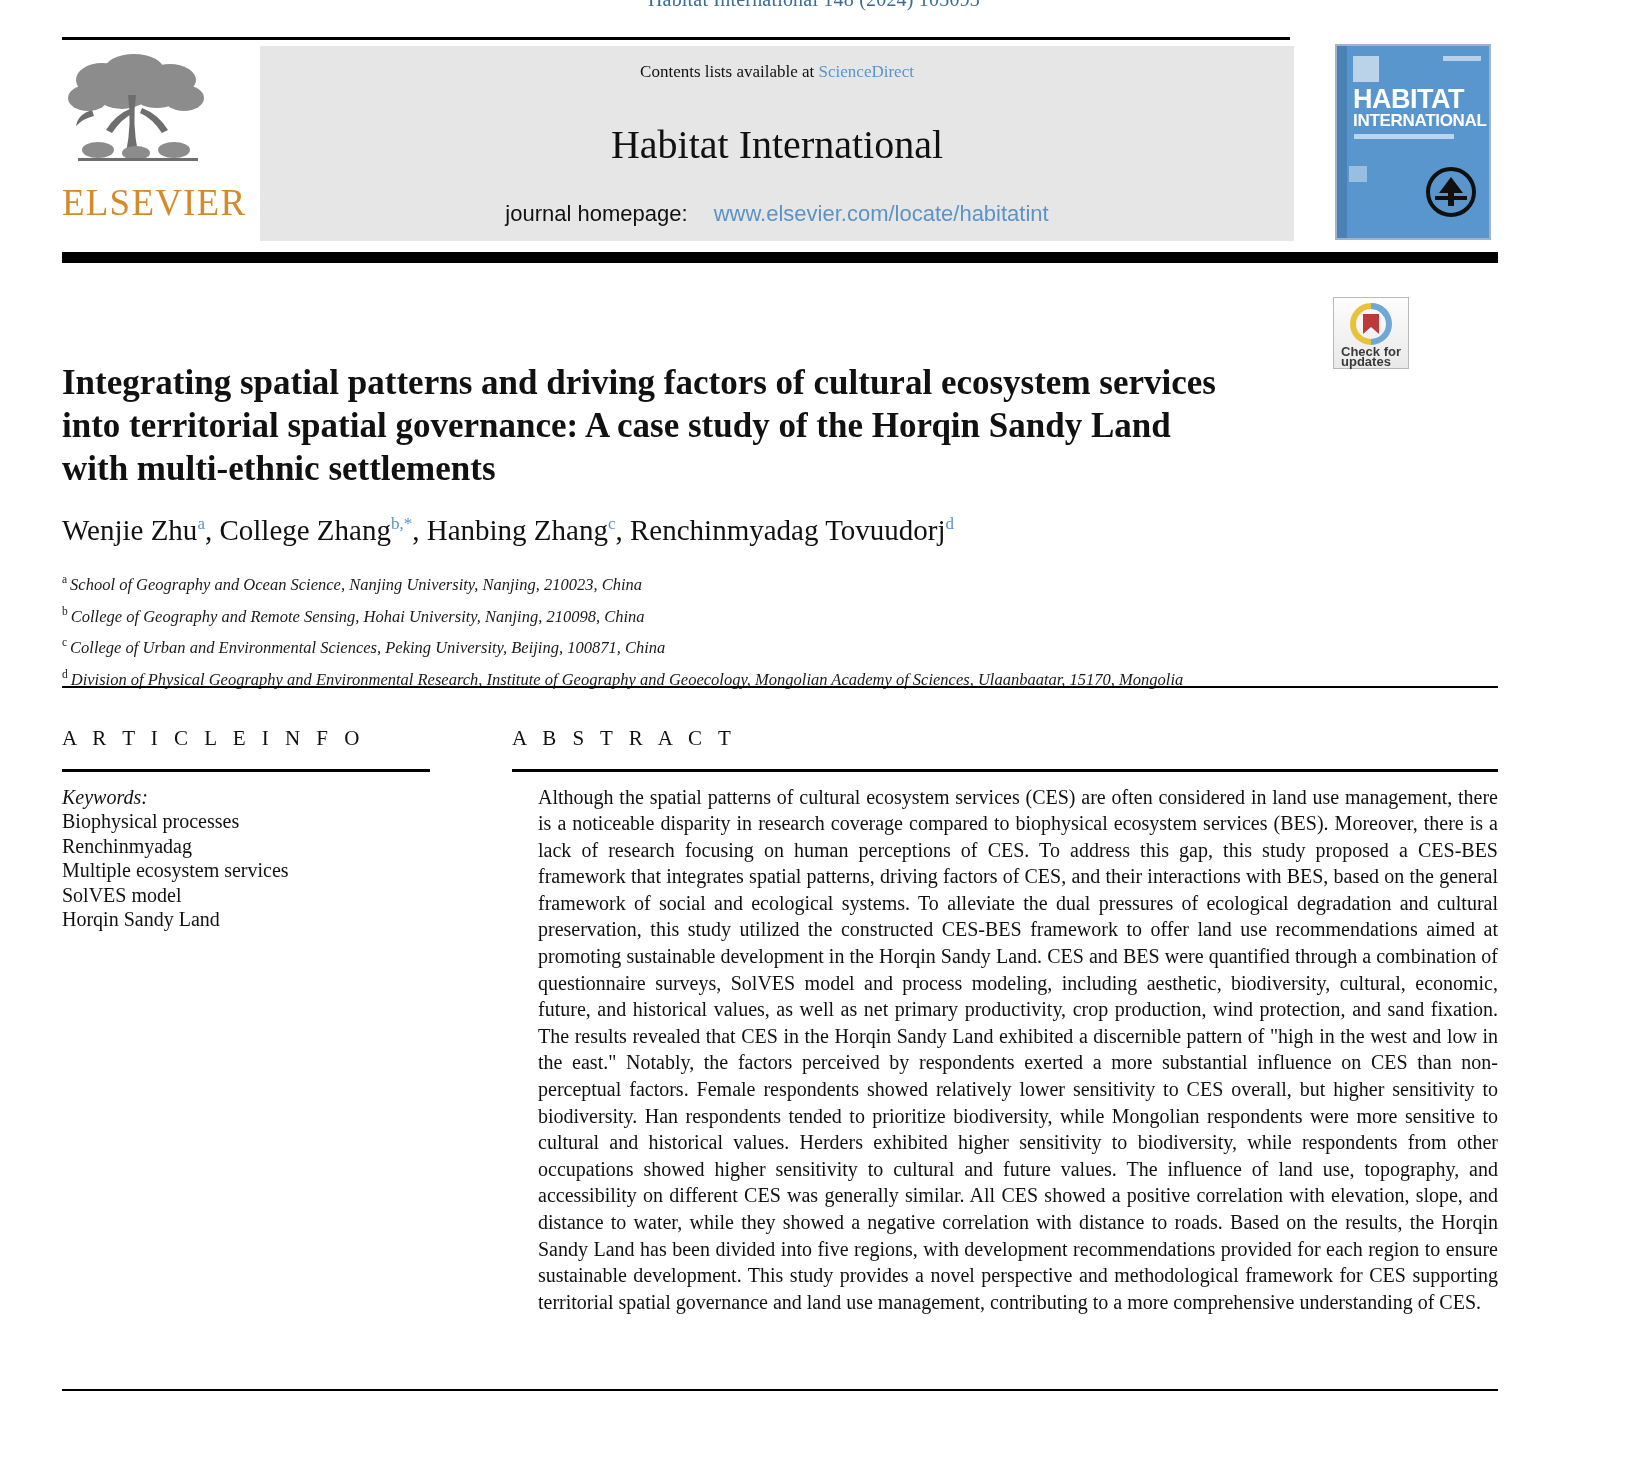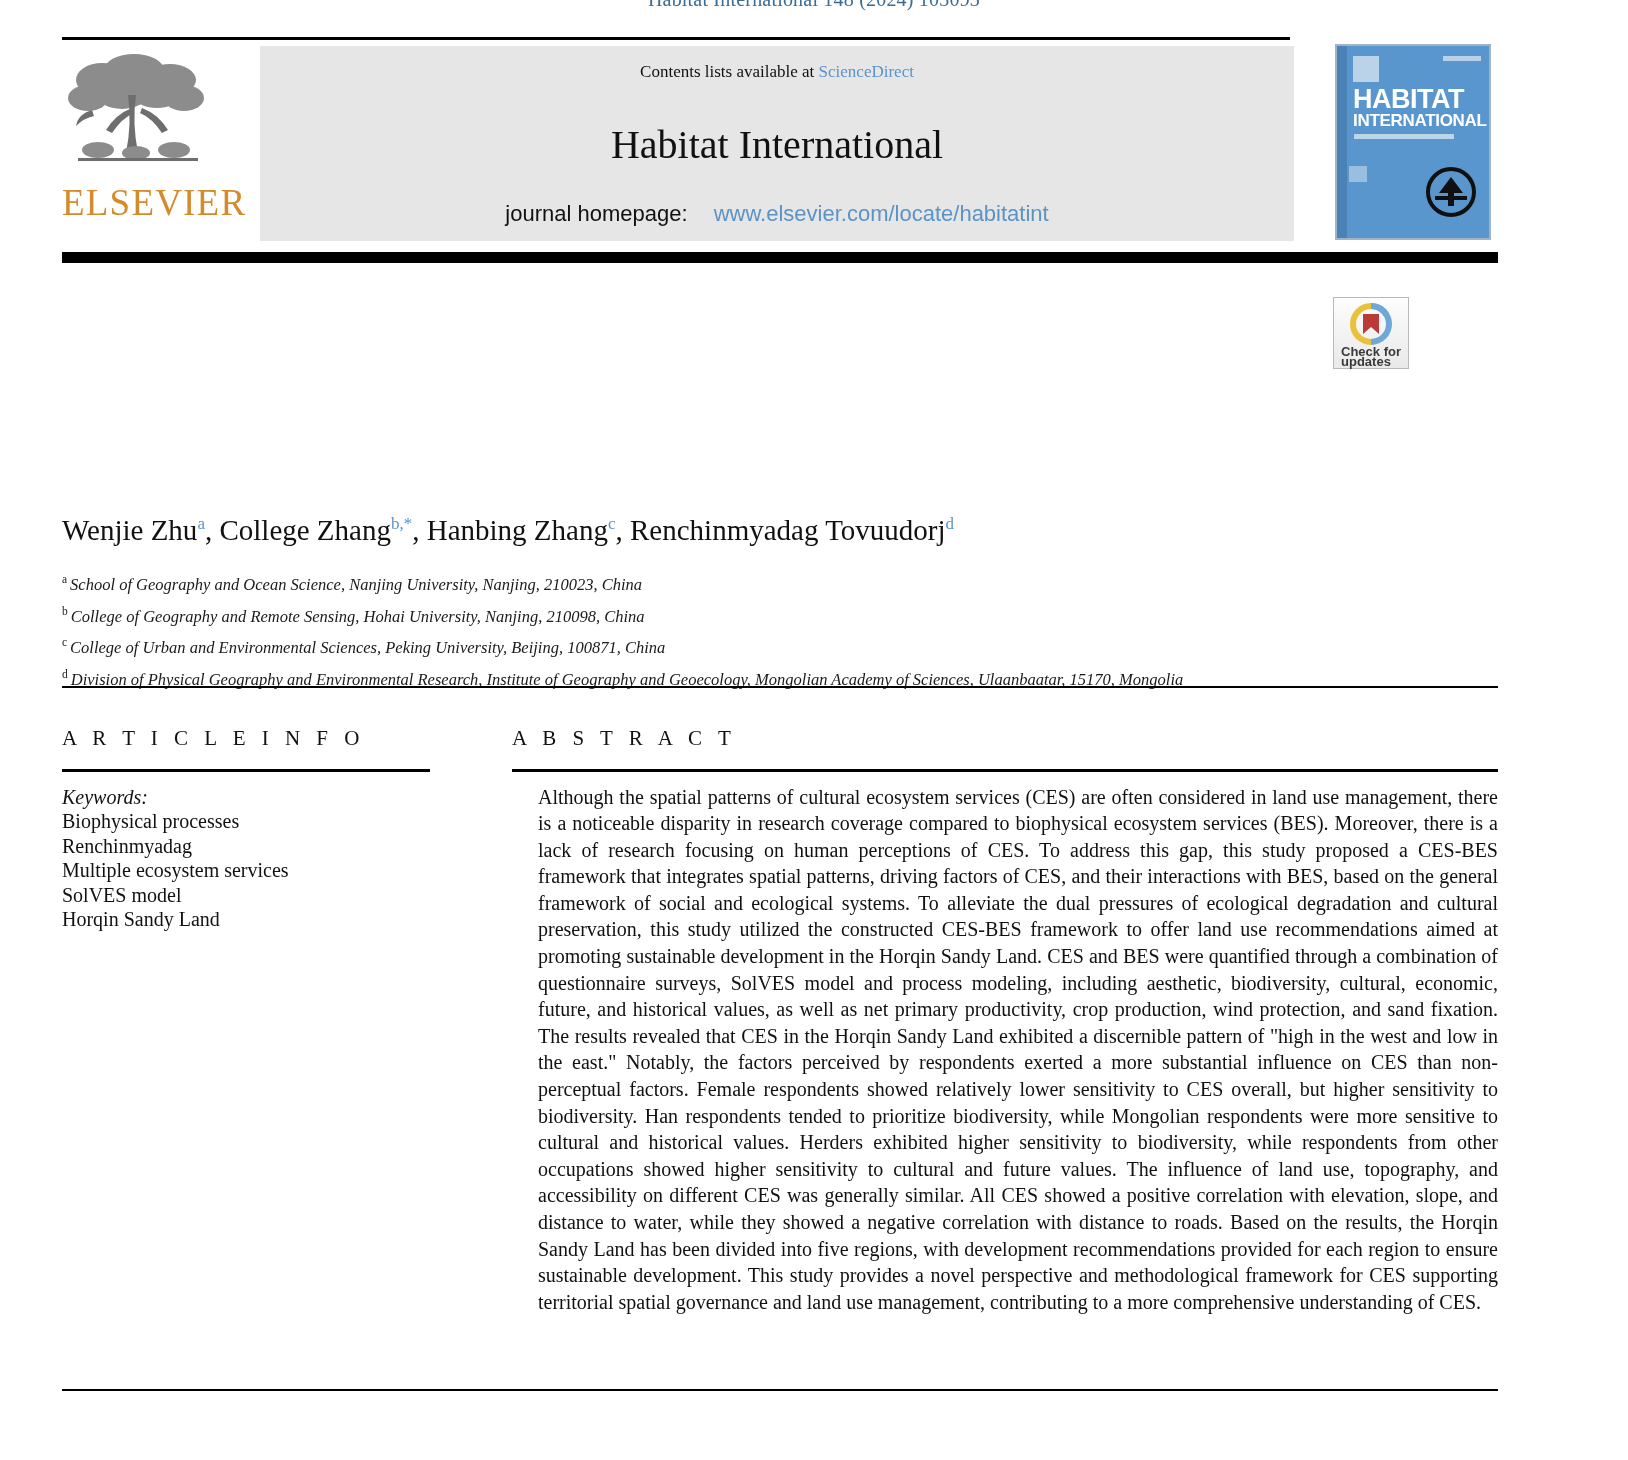--- a/index.html
+++ b/index.html
@@ -355,20 +355,21 @@
       <path d="M22 40 a18 18 0 0 1 0 -36" fill="none" stroke="#e8c23a" stroke-width="6"></path>
       <path d="M22 4 a18 18 0 0 1 15.6 9" fill="none" stroke="#6fa8d6" stroke-width="6"></path>
       <path d="M14 12 h16 v20 l-8 -7 l-8 7 z" fill="#bb3a3a"></path>
     </svg>
     <div class="crossmark-label">
       <div>Check for</div>
       <div>updates</div>
     </div>
   </div>
 
+  <h1 class="title">Integrating spatial patterns and driving factors of cultural ecosystem services into territorial spatial governance: A case study of the Horqin Sandy Land with multi-ethnic settlements</h1>
 
   <div class="authors"><span>Wenjie Zhu</span><span class="sup">a</span>, <span>College Zhang</span><span class="sup">b,*</span>, <span>Hanbing Zhang</span><span class="sup">c</span>, <span>Renchinmyadag Tovuudorj</span><span class="sup">d</span></div>
 
   <div class="affils">
       <div><span class="affil-sup">a</span><span>School of Geography and Ocean Science, Nanjing University, Nanjing, 210023, China</span></div>
       <div><span class="affil-sup">b</span><span>College of Geography and Remote Sensing, Hohai University, Nanjing, 210098, China</span></div>
       <div><span class="affil-sup">c</span><span>College of Urban and Environmental Sciences, Peking University, Beijing, 100871, China</span></div>
       <div><span class="affil-sup">d</span><span>Division of Physical Geography and Environmental Research, Institute of Geography and Geoecology, Mongolian Academy of Sciences, Ulaanbaatar, 15170, Mongolia</span></div>
     </div>
 

